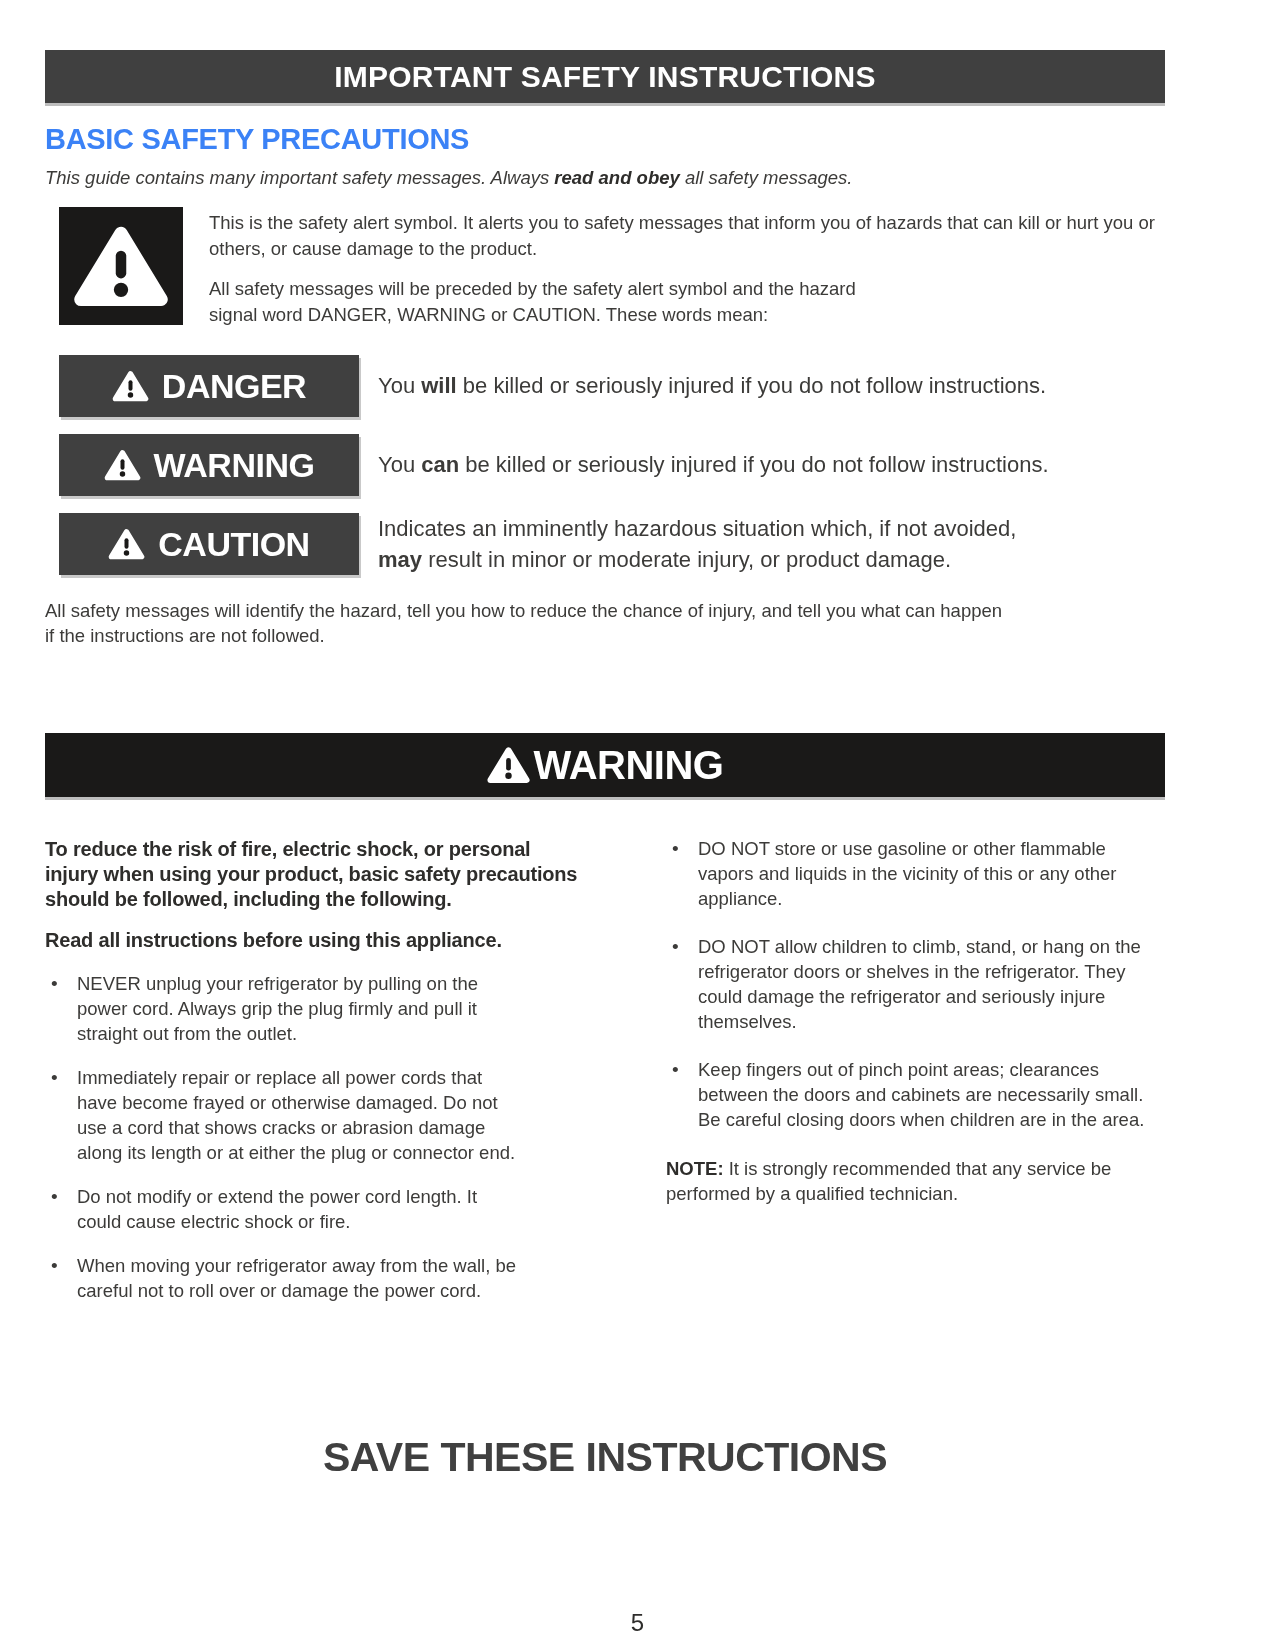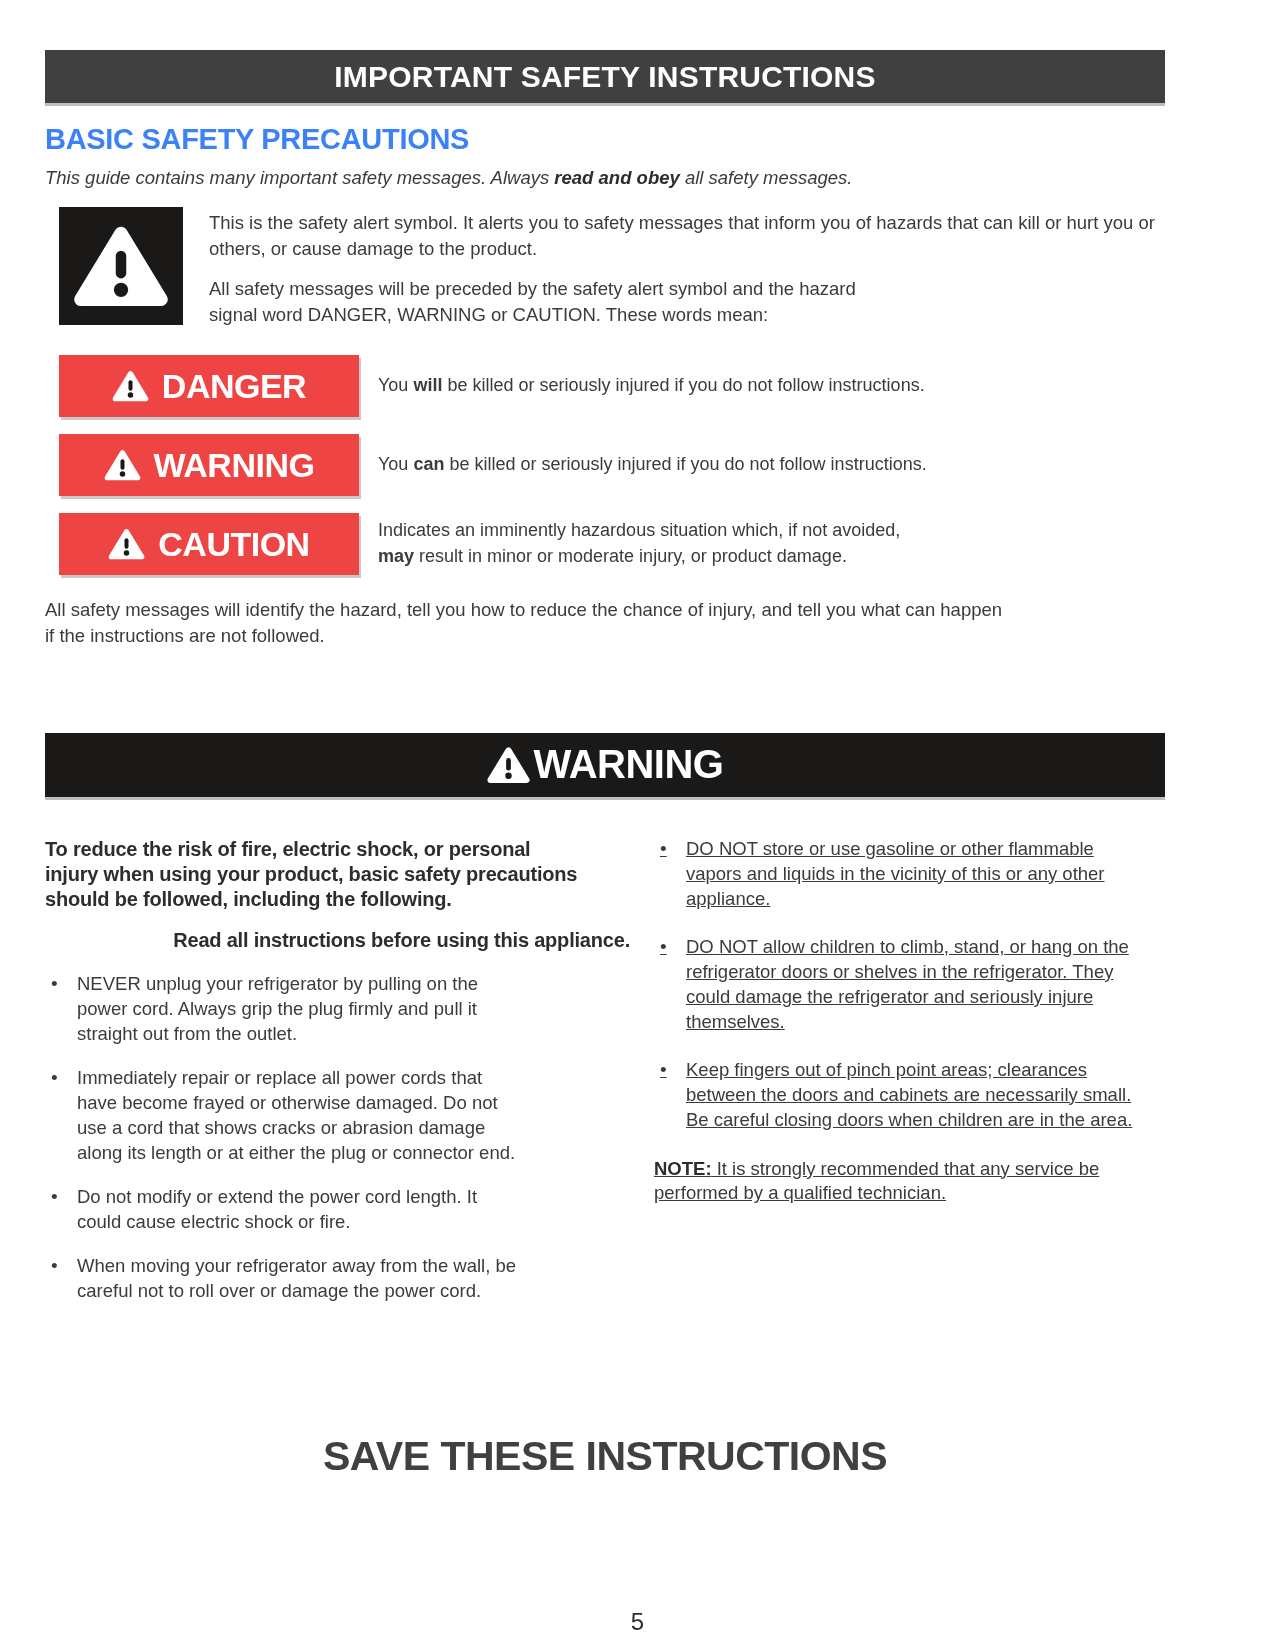--- a/index.html
+++ b/index.html
@@ -36,49 +36,49 @@
   .alert-square svg { width: 96px; height: 84px; }
   .alert-text { margin-left: 26px; padding-top: 3px; font-size: 18.5px; line-height: 1.42; max-width: 956px; }
   .alert-text p { margin: 0; }
   .alert-text p.p2 { margin-top: 13px; white-space: pre-line; }
 
   
   .signal-list { margin: 27px 110px 0 59px; }
   .signal-row { display: flex; align-items: center; }
   .signal-row + .signal-row { margin-top: 17px; }
   .signal-box {
-    flex: none; width: 300px; height: 62px; background: #ef4444; color: #fff;
+    flex: none; width: 300px; height: 62px; background: #404040; color: #fff;
     display: flex; align-items: center; justify-content: center;
     box-shadow: 2px 3px 0 #c9c9c9;
     font-size: 34px; font-weight: 700; letter-spacing: -0.5px;
   }
   .signal-box svg { width: 37px; height: 32px; margin-right: 13px; }
-  .signal-desc { margin-left: 19px; font-size: 18px; line-height: 1.42; }
+  .signal-desc { margin-left: 19px; font-size: 22px; line-height: 1.42; }
 
   .closing-para { margin: 22px 110px 0 45px; font-size: 18.5px; line-height: 1.4; white-space: pre-line; }
 
   
   .warning-banner {
     margin: 84px 110px 0 45px; height: 64px; background: #1a1918; color: #fff;
     display: flex; align-items: center; justify-content: center;
     box-shadow: 0 3px 0 #bdbdbd;
     font-size: 40px; font-weight: 700; letter-spacing: -0.5px;
   }
   .warning-banner svg { width: 43px; height: 38px; margin-right: 4px; }
 
   
   .columns { margin: 40px 110px 0 45px; display: flex; align-items: flex-start; }
   .col-left { flex: none; width: 585px; }
-  .col-right { flex: 1; margin-left: 24px; text-decoration: underline; }
+  .col-right { flex: 1; margin-left: 36px; }
 
   .lead, .read {
     margin: 0 0 16px 0; font-size: 20px; font-weight: 700;
     line-height: 1.25; letter-spacing: -0.2px; white-space: pre-line;
   }
-  .read { margin-bottom: 19px; text-align: right; }
+  .read { margin-bottom: 19px; }
 
   .bullets { margin: 0; padding: 0; list-style: none; }
   .bullets li { display: flex; }
   .col-left .bullets li + li { margin-top: 19px; }
   .col-right .bullets li + li { margin-top: 23px; }
   .bullets li::before {
     content: "\2022";
     flex: none; width: 26px; padding-left: 6px;
     font-size: 19px; line-height: 1.3; color: #3c3b39;
   }

